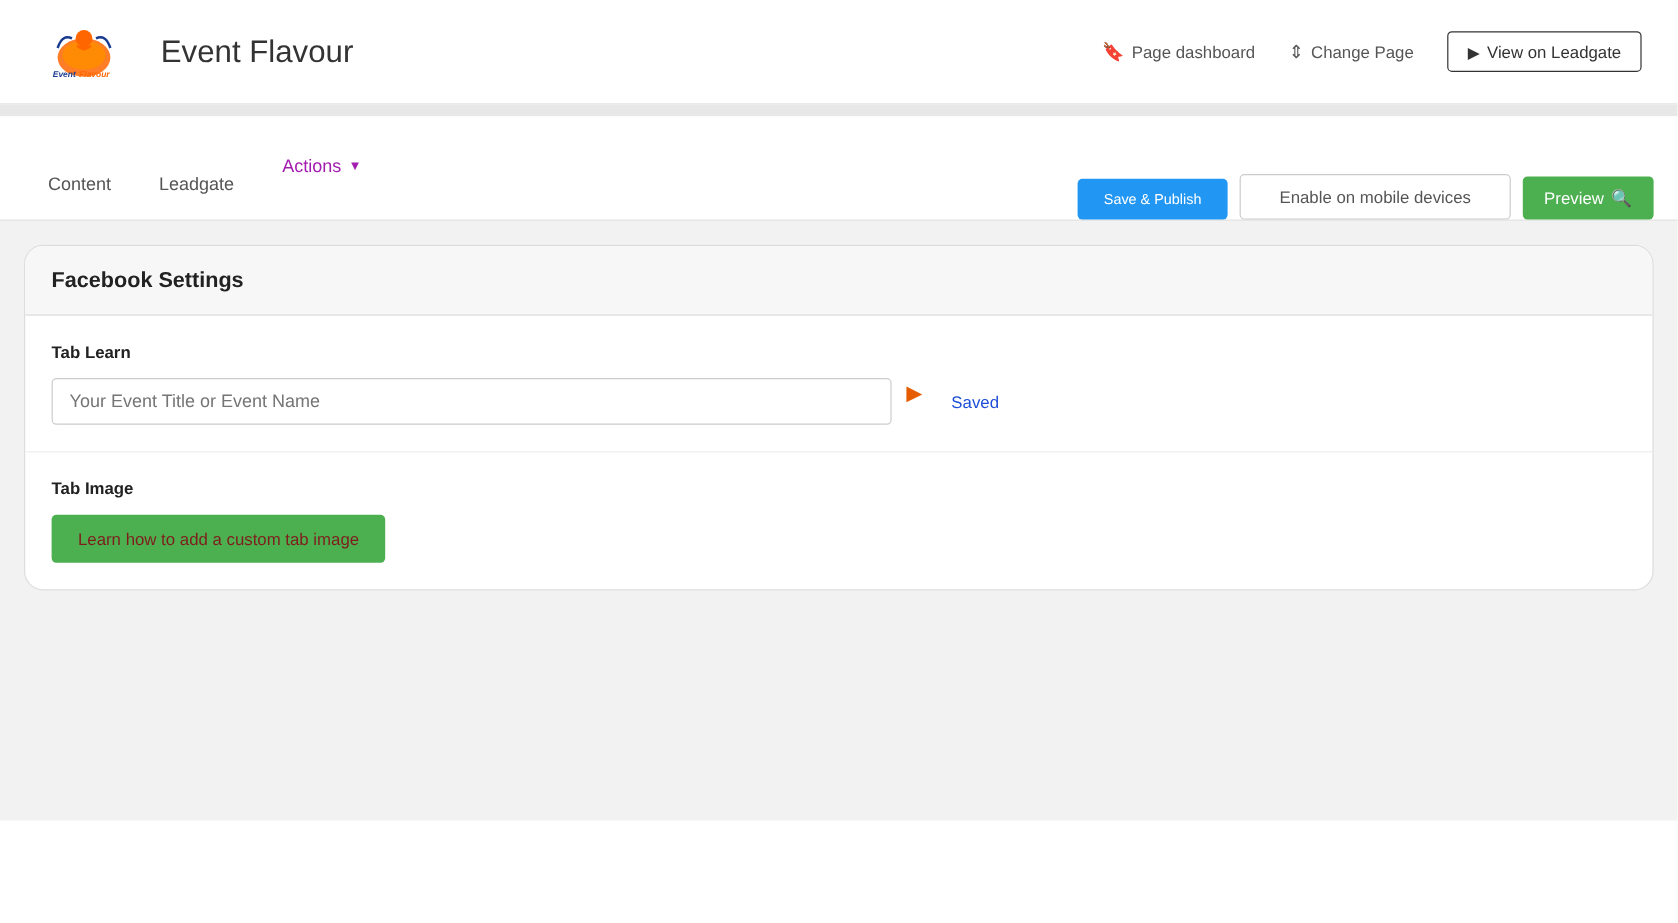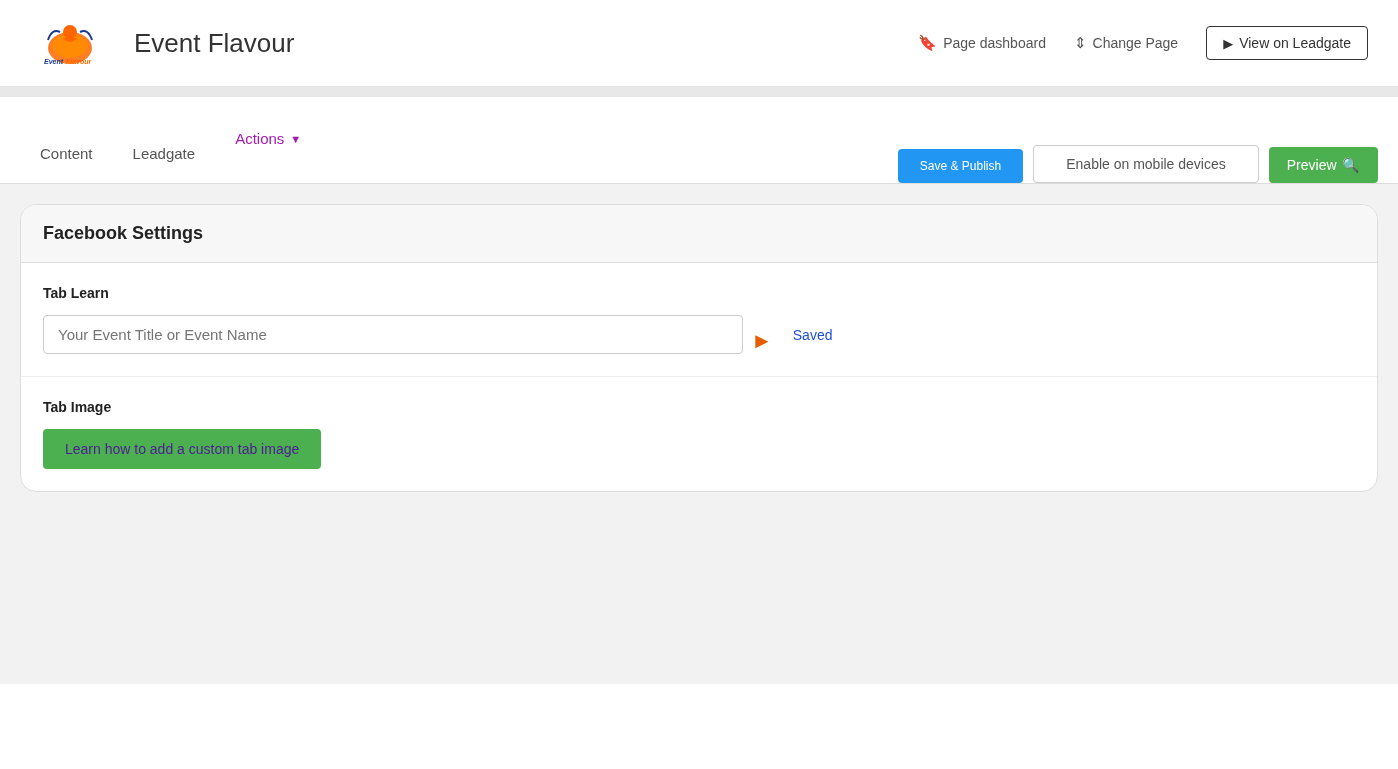--- a/index.html
+++ b/index.html
@@ -189,25 +189,25 @@
     }
     .arrow-icon {
       display: inline-block;
       color: #e65c00;
       font-size: 22px;
       margin-left: 8px;
     }
     .input-with-arrow {
       position: relative;
       display: flex;
-      align-items: flex-end;
+      align-items: flex-start;
     }
     .btn-learn-tab-image {
       background: #4CAF50;
-      color: #4c1d95;
+      color: #7f1d1d;
       border: none;
       padding: 12px 22px;
       border-radius: 4px;
       font-size: 14px;
       cursor: pointer;
       font-weight: 500;
     }
 
     
     .icon-bookmark { font-size: 15px; }

